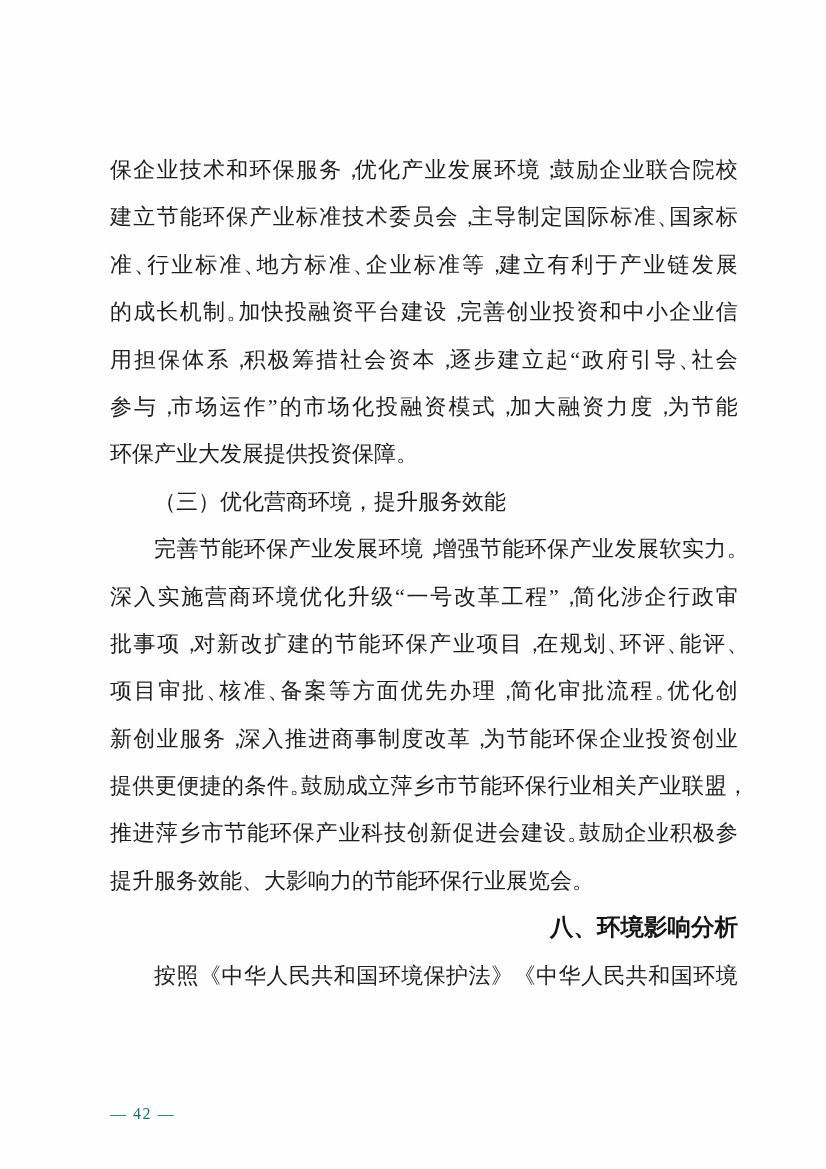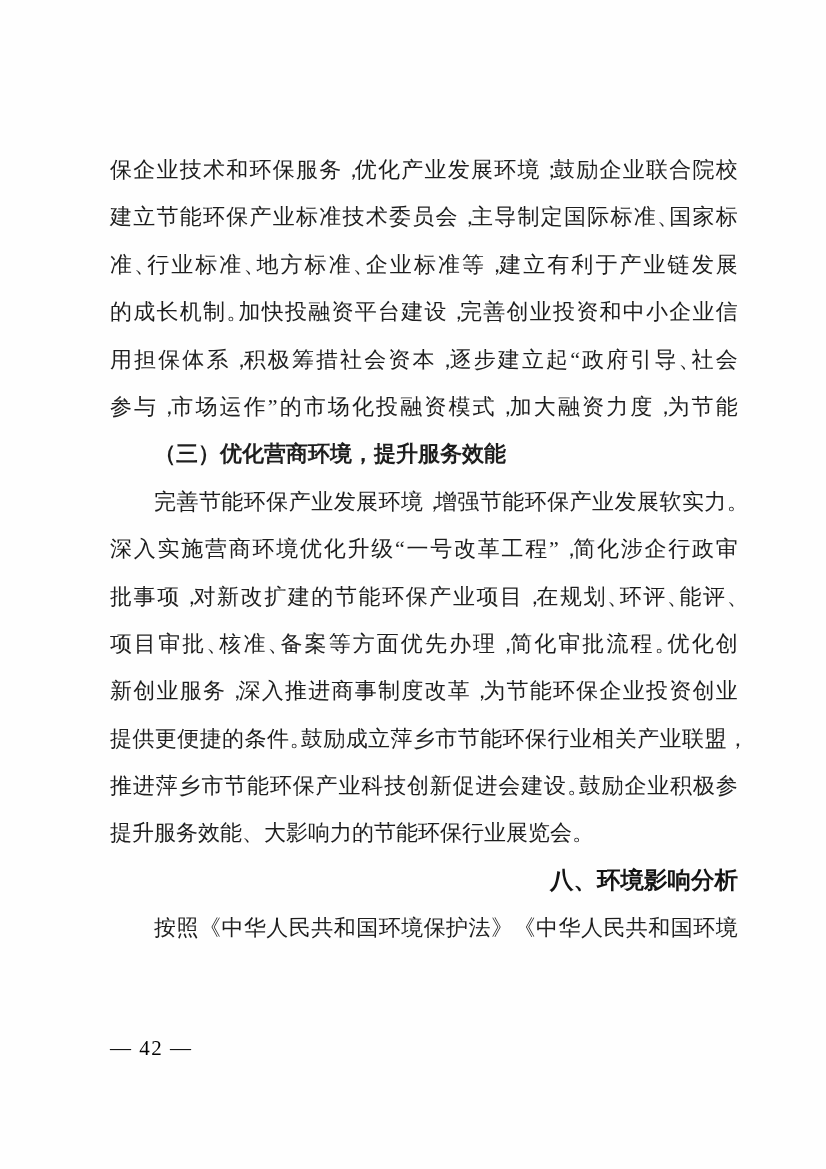--- a/index.html
+++ b/index.html
@@ -41,39 +41,39 @@
   
   .just span.p {
     width: 11px;
   }
   
   .ind {
     padding-left: 44px;
   }
   
   .kai {
-    font-weight: bold;
+    font-weight: normal;
   }
   
   .hei {
     font-family: "Liberation Sans", "DejaVu Sans", sans-serif;
     font-weight: bold;
     font-size: 23.5px;
     color: #141414;
     text-align: right;
   }
   .pagenum {
     position: absolute;
     left: 110px;
-    top: 1033px;
+    top: 1099px;
     height: 30px;
     line-height: 30px;
-    font-size: 21px;
+    font-size: 16px;
     letter-spacing: 1.5px;
-    color: #000000;
+    color: #0f766e;
   }
 </style>
 </head>
 <body>
 
 <div class="page">
   <div class="content">
     <div class="line just">
         <span>保</span>
         <span>企</span>
@@ -247,20 +247,21 @@
         <span>大</span>
         <span>融</span>
         <span>资</span>
         <span>力</span>
         <span>度</span>
         <span class="p">，</span>
         <span>为</span>
         <span>节</span>
         <span>能</span>
       </div>
+    <div class="line">环保产业大发展提供投资保障。</div>
     <div class="line kai ind">（三）优化营商环境，提升服务效能</div>
     <div class="line just ind">
         <span>完</span>
         <span>善</span>
         <span>节</span>
         <span>能</span>
         <span>环</span>
         <span>保</span>
         <span>产</span>
         <span>业</span>

